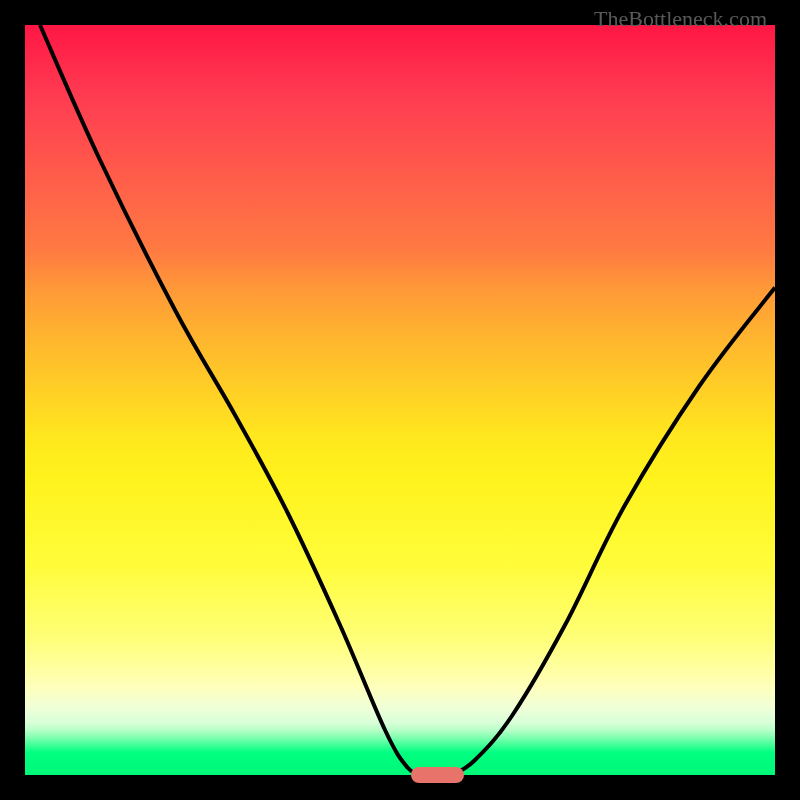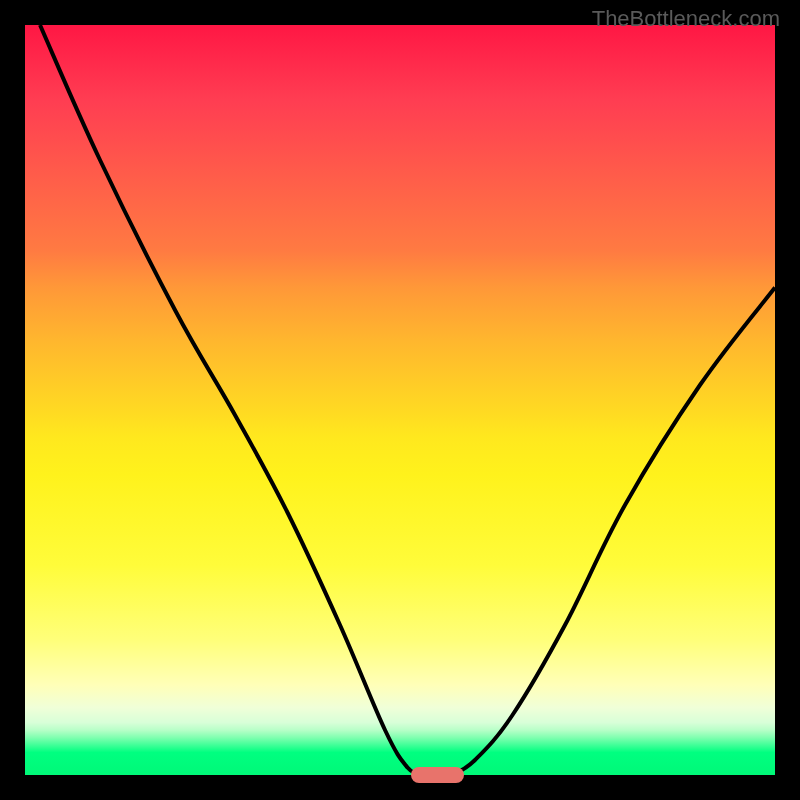--- a/index.html
+++ b/index.html
@@ -7,25 +7,26 @@
     padding: 0;
     width: 800px;
     height: 800px;
     background: #000;
     position: relative;
     font-family: Arial, sans-serif;
   }
   .watermark {
     position: absolute;
     top: 6px;
-    right: 20px;
+    right: 33px;
     color: #5a5a5a;
     font-size: 22px;
     font-weight: 500;
     z-index: 10;
+    font-family: Liberation Serif, serif;
   }
   .plot-area {
     position: absolute;
     left: 25px;
     top: 25px;
     width: 750px;
     height: 750px;
     background: linear-gradient(to bottom,
       #ff1744 0%,
       #ff3d52 10%,

